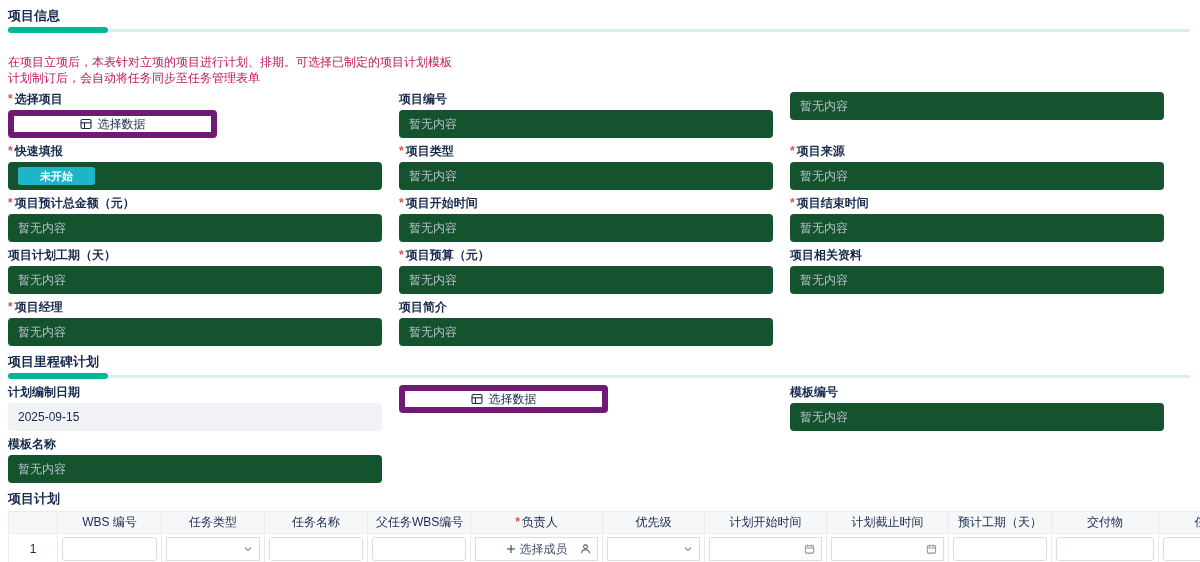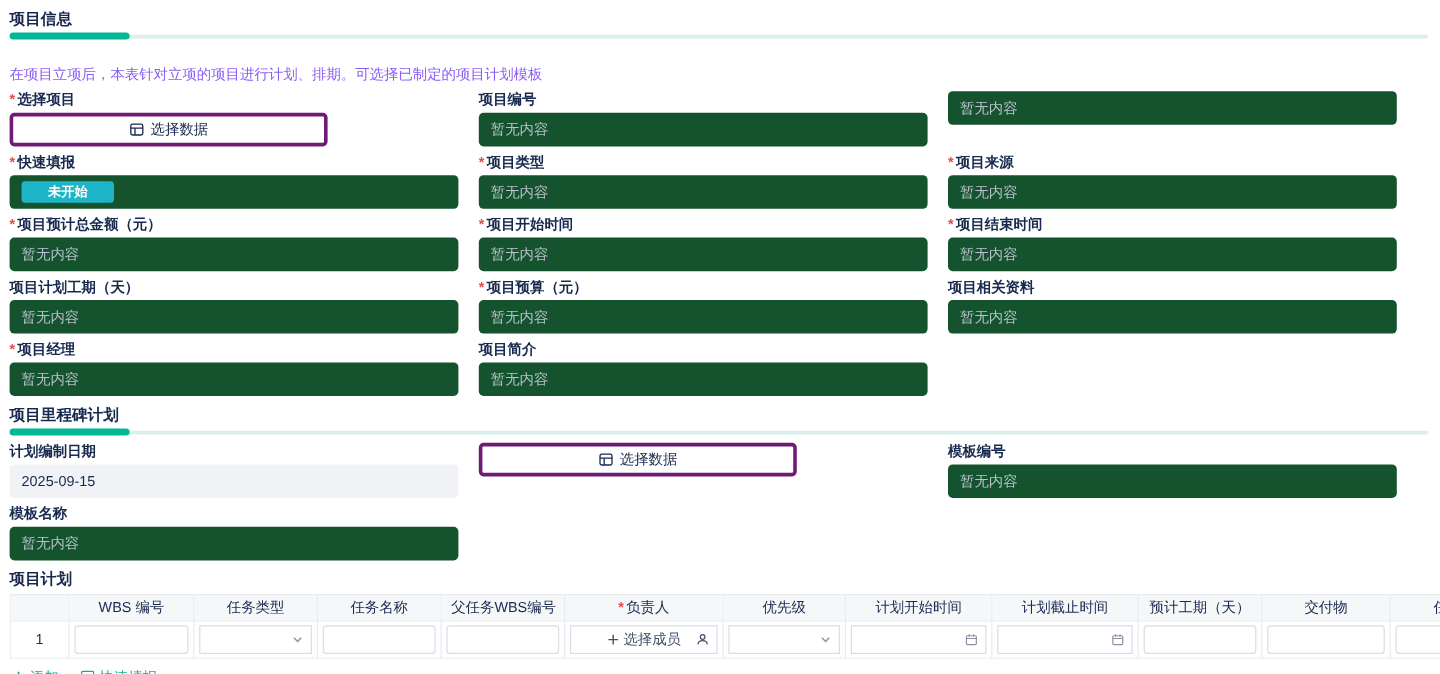--- a/index.html
+++ b/index.html
@@ -5,30 +5,30 @@
   * { box-sizing: border-box; margin: 0; padding: 0; }
   html,body { width:1200px; height:562px; overflow:hidden; background:#fff;
     font-family:"Liberation Sans","DejaVu Sans",sans-serif; font-size:12px; color:#17294e; }
   .page { padding:8px 0 0 8px; }
 
   
   .sec-title { font-size:13px; font-weight:700; line-height:16px; color:#17294e; margin-bottom:3px; }
   .sec-bar { position:relative; height:6px; width:1182px; margin-bottom:5px; }
   .sec-bar .track { position:absolute; left:0; right:0; top:2px; height:3px; background:#d9f1ea; border-radius:2px; }
   .sec-bar .pill { position:absolute; left:0; top:0; width:100px; height:6px; background:#00b796; border-radius:3px; }
-  .desc { color:#8b5cf6; line-height:16px; margin-bottom:6px;margin-top:21px; }
+  .desc { color:#be185d; line-height:16px; margin-bottom:6px;margin-top:21px; }
 
   
   .grid3 { display:grid; grid-template-columns:repeat(3,374px); column-gap:17px; row-gap:6px; margin-bottom:8px; }
   .lbl { display:block; font-weight:700; font-size:12px; line-height:14px; color:#17294e; margin-bottom:4px; }
   .star::before { content:"*"; color:#e64c4c; font-weight:700; margin-right:2px; }
   .ctl { height:28px; border-radius:4px; display:flex; align-items:center; padding:0 10px; font-size:12px; }
   .ctl.disabled { background:#14532d; color:#b9c0cd; }
   .ctl.value { background:#f0f2f6; color:#17294e; }
-  .btn-select { width:265px; height:28px; background:#fff; border:3px solid #701a75; border-radius:4px;
+  .btn-select { width:209px; height:28px; background:#fff; border:6px solid #701a75; border-radius:4px;
     display:flex; align-items:center; justify-content:center; gap:6px; color:#17294e; cursor:pointer; }
   .badge { background:#1fb5c9; color:#fff; font-size:11px; line-height:18px; padding:0 22px; border-radius:3px; font-weight:700; }
 
   
   .tbl-wrap { width:1192px; overflow:hidden; margin-top:4px; }
   table { border-collapse:collapse; table-layout:fixed; width:1270px; background:#fff; }
   th,td { border:1px solid #e9ebf0; overflow:hidden; white-space:nowrap; }
   th { background:#f6f7f9; font-weight:400; text-align:center; height:22px; padding:0 8px; color:#17294e; font-size:12px; }
   td { height:31px; padding:3px 4px; }
   td.rownum { text-align:center; color:#17294e; }
@@ -51,20 +51,21 @@
 
 <div class="page">
 
   <div class="sec-title">项目信息</div>
   <div class="sec-bar">
     <div class="track"></div>
     <div class="pill"></div>
   </div>
   <div class="desc">
     <div>在项目立项后，本表针对立项的项目进行计划、排期。可选择已制定的项目计划模板</div>
+    <div>计划制订后，会自动将任务同步至任务管理表单</div>
   </div>
 
   <div class="grid3">
     <div>
       <span class="lbl star">选择项目</span>
       <div class="btn-select">
         <svg width="12" height="12" viewBox="0 0 12 12" fill="none" stroke="#17294e" stroke-width="1.1">
           <rect x="1" y="1.5" width="10" height="9" rx="1.5"></rect>
             <line x1="1" y1="4.8" x2="11" y2="4.8"></line>
             <line x1="4.5" y1="4.8" x2="4.5" y2="10.5"></line>

